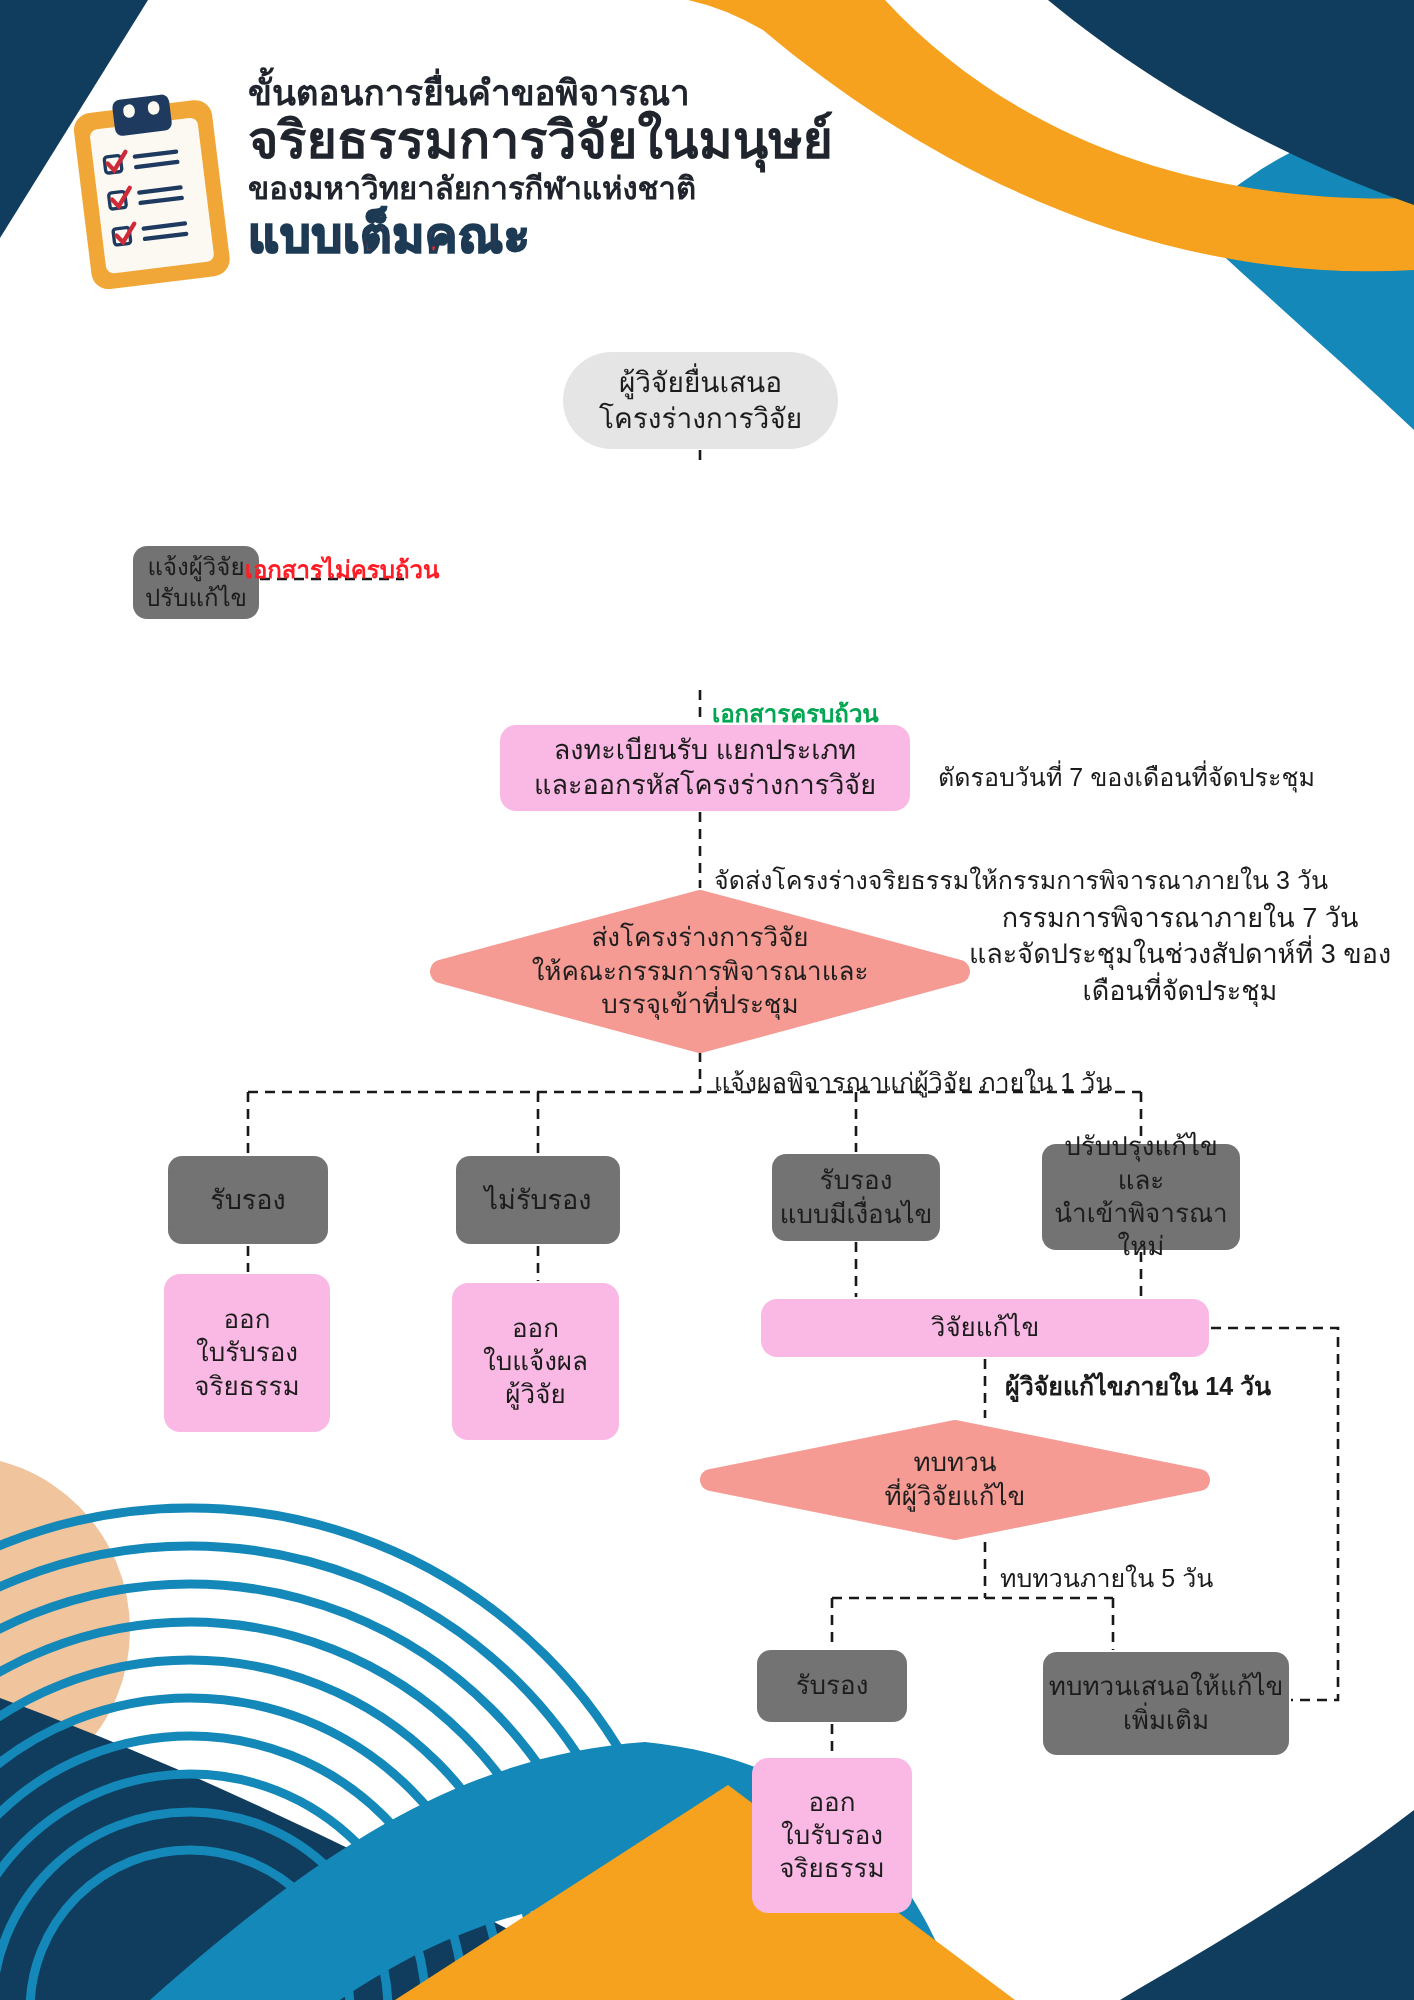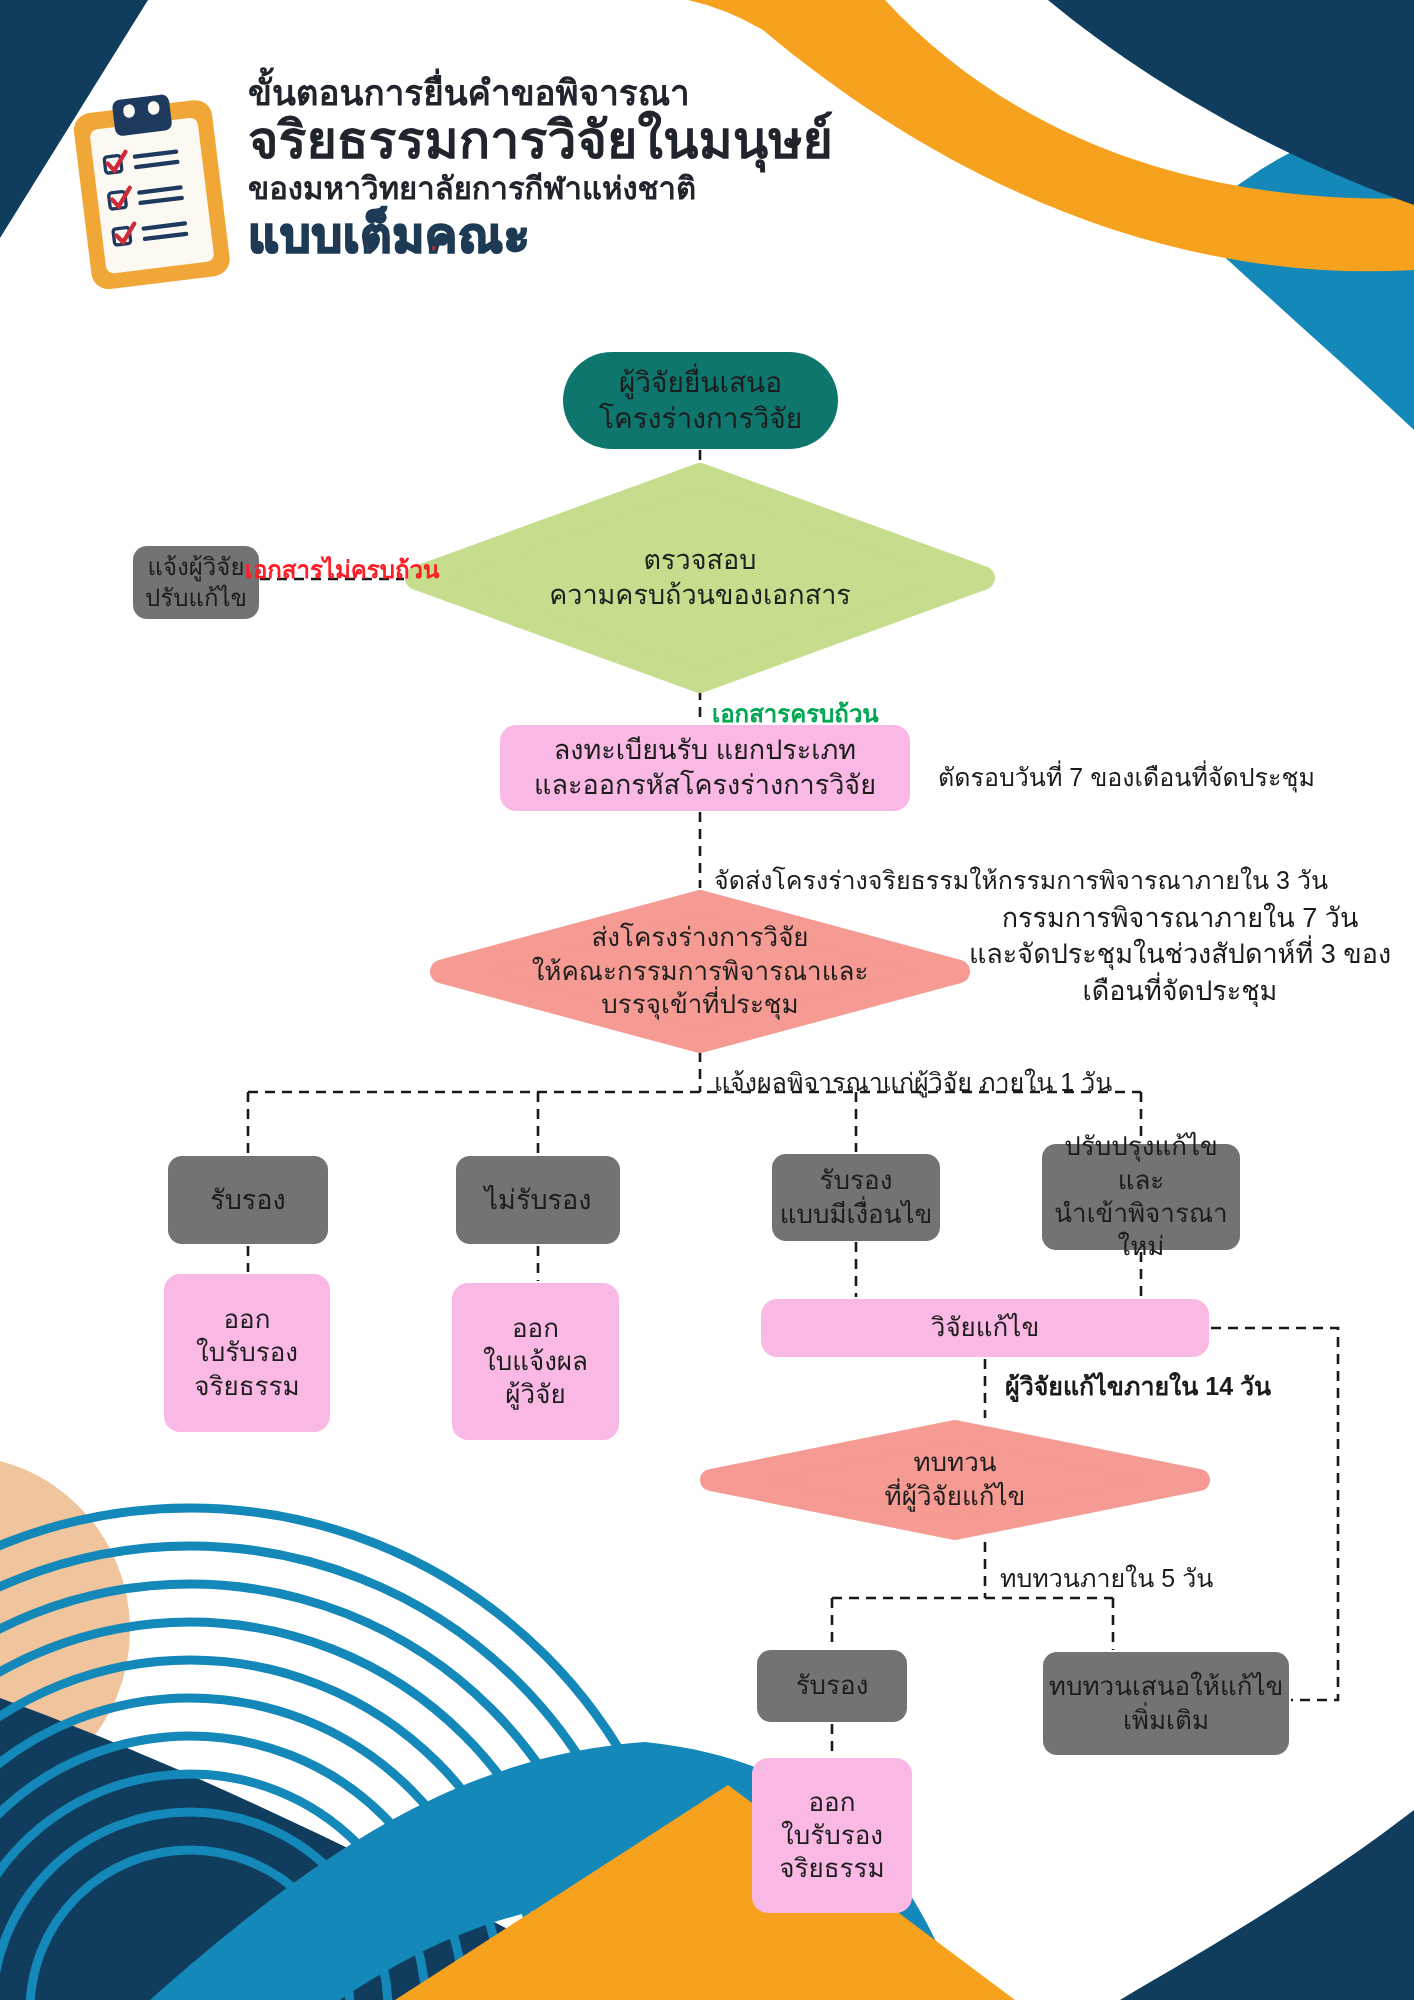--- a/index.html
+++ b/index.html
@@ -5,21 +5,21 @@
   html,body{margin:0;padding:0;background:#e8e8e8;}
   .canvas{
     position:relative;width:1414px;height:2000px;overflow:hidden;background:#ffffff;
     font-family:"Liberation Sans",sans-serif;color:#1e1e1e;margin:0 auto;
   }
   svg.layer{position:absolute;left:0;top:0;width:1414px;height:2000px;pointer-events:none;}
   .node{
     position:absolute;display:flex;align-items:center;justify-content:center;
     text-align:center;white-space:pre-line;line-height:1.28;color:#1c1c1c;
   }
-  .pill{background:#0f766e;border-radius:50px;font-size:28px;}
+  .pill{background:#e5e5e5;border-radius:50px;font-size:28px;}
   .box-blue{background:#737373;border-radius:14px;font-size:26px;}
   .box-pink{background:#FAB9E4;border-radius:16px;font-size:26px;}
   .diamond{position:absolute;}
   .diamond svg{position:absolute;left:0;top:0;width:100%;height:100%;}
   .diamond .dtext{position:absolute;inset:0;display:flex;align-items:center;justify-content:center;
     text-align:center;white-space:pre-line;line-height:1.3;font-size:26px;}
   .lbl{position:absolute;white-space:nowrap;font-size:25px;color:#1c1c1c;}
   .lbl-red{color:#FF1D25;font-weight:700;font-size:24px;transform:translateX(-50%);}
   .lbl-green{color:#00A651;font-weight:700;font-size:24px;}
   .annot-block{position:absolute;text-align:center;white-space:pre-line;color:#1c1c1c;}
@@ -123,27 +123,20 @@
       <path d="M832,1598 H1113"></path>
       <path d="M832,1598 V1648"></path>
       <path d="M1113,1598 V1650"></path>
       <path d="M832,1724 V1756"></path>
     </g>
   </svg>
 
   <div class="node pill" style="left:563px;top:352px;width:275px;height:97px;">ผู้วิจัยยื่นเสนอ
 โครงร่างการวิจัย</div>
 
-  <div class="diamond" style="left:405px;top:463px;width:590px;height:230px;">
-    <svg viewBox="0 0 590 230">
-        <polygon points="295,12 578,115 295,218 12,115" fill="#C6DD8D" stroke="#C6DD8D" stroke-width="24" stroke-linejoin="round"></polygon>
-      </svg>
-    <div class="dtext" style="font-size:27px;">ตรวจสอบ
-ความครบถ้วนของเอกสาร</div>
-  </div>
 
   <div class="node box-blue" style="left:133px;top:546px;width:126px;height:73px;font-size:24px;">แจ้งผู้วิจัย
 ปรับแก้ไข</div>
 
   <div class="lbl lbl-red" style="left:342px;top:550px;">เอกสารไม่ครบถ้วน</div>
 
   <div class="lbl lbl-green" style="left:712px;top:694px;">เอกสารครบถ้วน</div>
 
   <div class="node box-pink" style="left:500px;top:725px;width:410px;height:86px;font-size:27px;">ลงทะเบียนรับ แยกประเภท
 และออกรหัสโครงร่างการวิจัย</div>

